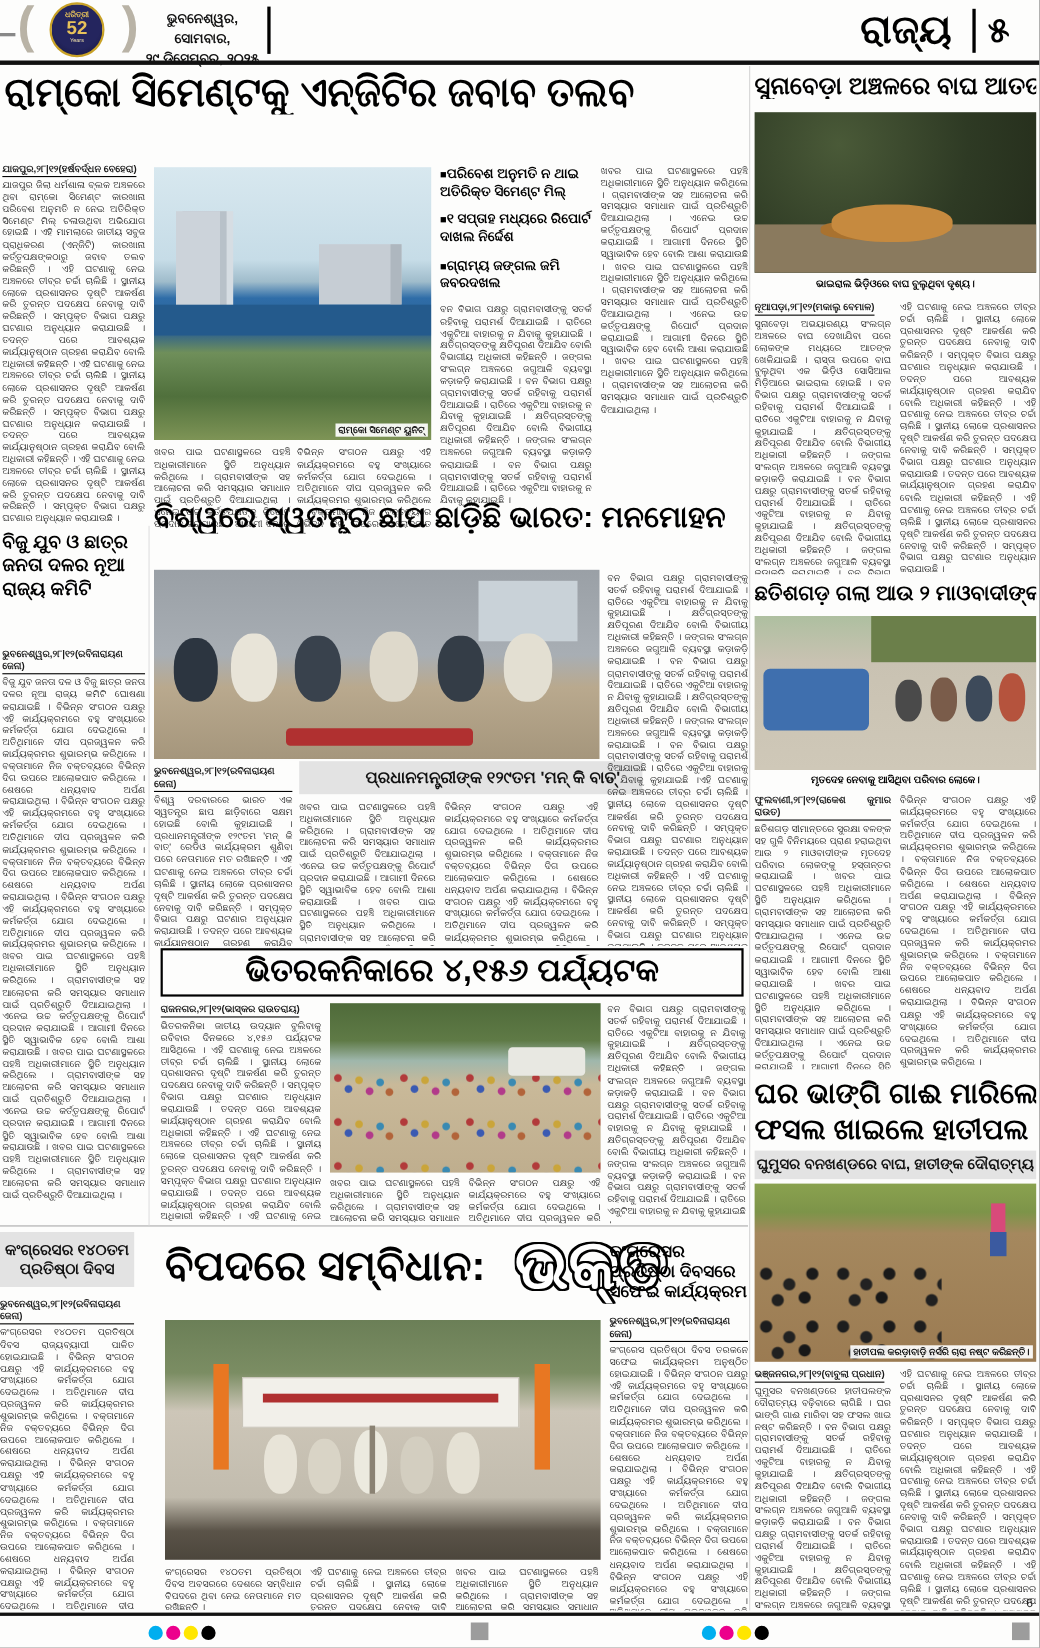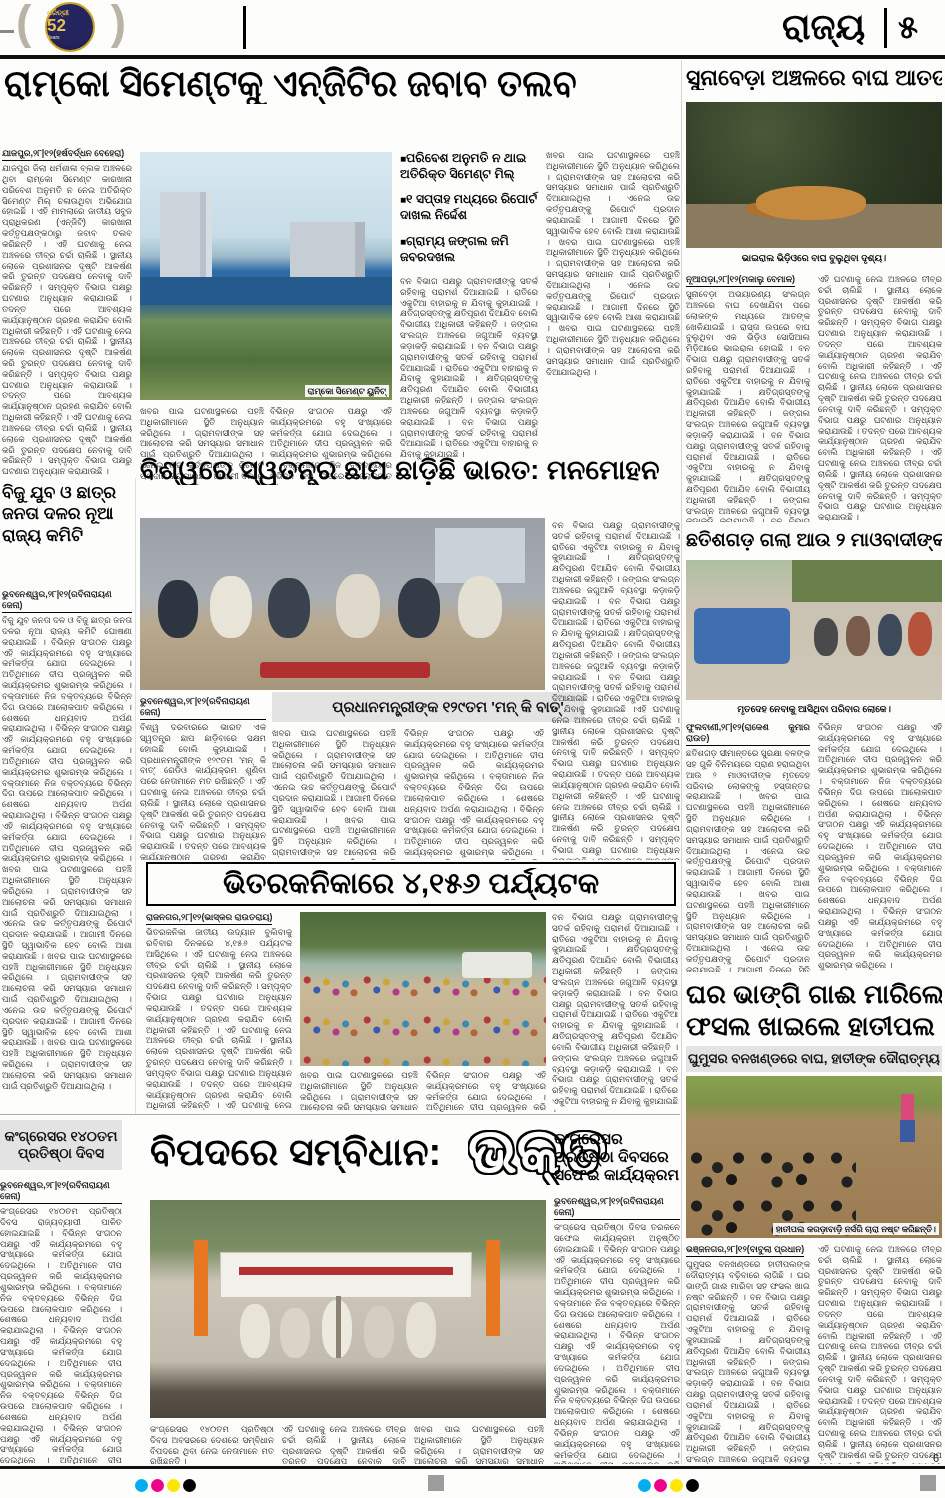--- a/index.html
+++ b/index.html
@@ -26,27 +26,31 @@
 </head>
 <body>
 
 <div id="page">
 
   <div class="abs" style="left:0;top:30px;width:14px;height:3px;background:#888;"></div>
 
   <div class="abs" style="left:20px;top:1px;width:102px;height:52px;">
     <span class="abs" style="left:-4px;top:-6px;font-size:46px;color:#b9b3a6;font-weight:bold;">(</span>
     <span class="abs" style="right:-4px;top:-6px;font-size:46px;color:#b9b3a6;font-weight:bold;">)</span>
-    <div class="abs" style="left:25px;top:1px;width:50px;height:50px;border-radius:50%;background:radial-gradient(circle at 50% 40%,#24255e 60%,#14143c 100%);border:2px solid #c9a227;box-sizing:border-box;text-align:left;">
+    <div class="abs" style="left:25px;top:1px;width:50px;height:50px;border-radius:50%;background:radial-gradient(circle at 50% 40%,#24255e 60%,#14143c 100%);border:2px solid #c9a227;box-sizing:border-box;text-align:center;">
       <div style="font-size:7px;color:#e7c25a;font-weight:bold;margin-top:5px;">ଧରିତ୍ରୀ</div>
       <div style="font-size:17px;color:#e7c25a;font-weight:bold;line-height:1;">52</div>
       <div style="font-size:5px;color:#f2e3ad;">Years</div>
     </div>
   </div>
 
+  <div class="abs" style="left:130px;top:8px;width:108px;text-align:center;font-weight:bold;font-size:12.5px;line-height:1.45;">
+    <div>ଭୁବନେଶ୍ୱର, ସୋମବାର,</div>
+    <div>୨୯ ଡିସେମ୍ବର, ୨୦୨୫</div>
+  </div>
   <div class="abs" style="left:243px;top:6px;width:3px;height:43px;background:#000;"></div>
 
   <div class="abs hl" style="left:782px;top:8px;font-size:36px;">ରାଜ୍ୟ</div>
   <div class="abs" style="left:884px;top:8px;width:2.5px;height:40px;background:#000;"></div>
   <div class="abs hl" style="left:898px;top:10px;font-size:32px;">୫</div>
 
   <div class="abs rule" style="left:0;top:55px;width:945px;height:4px;"></div>
 
   <div>
     <div class="abs hl" style="left:4px;top:64px;width:676px;font-size:37px;transform:scaleX(.95);transform-origin:left;">ରାମ୍‌କୋ ସିମେଣ୍ଟକୁ ଏନ୍‌ଜିଟିର ଜବାବ ତଲବ</div>

